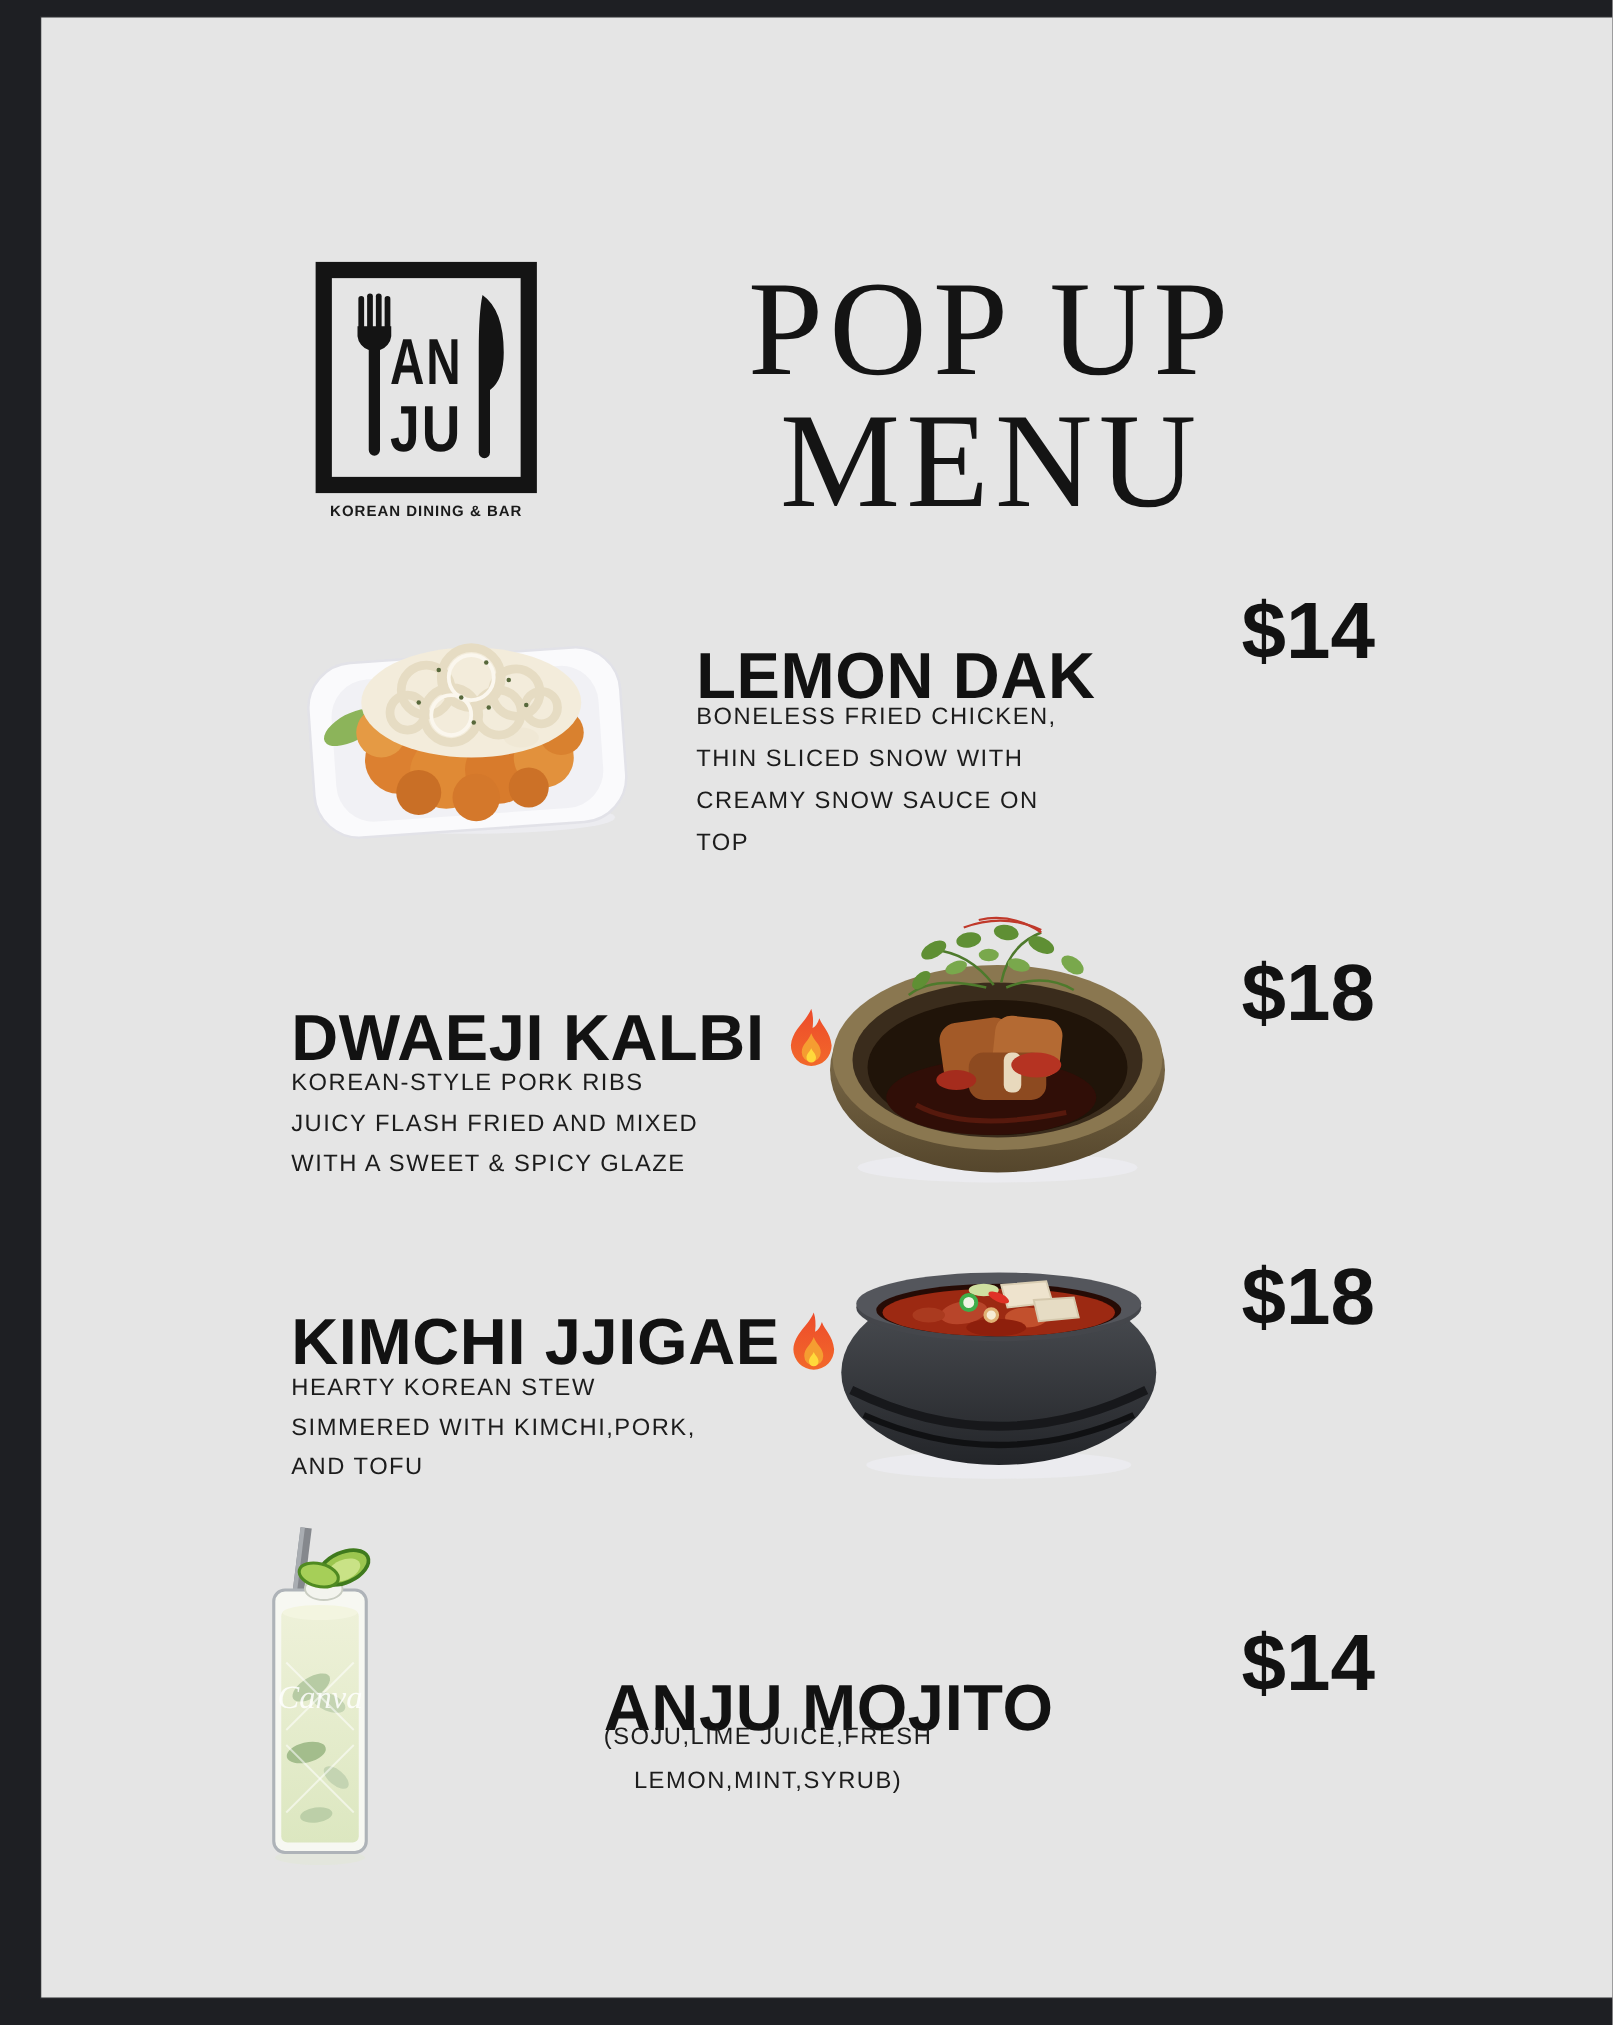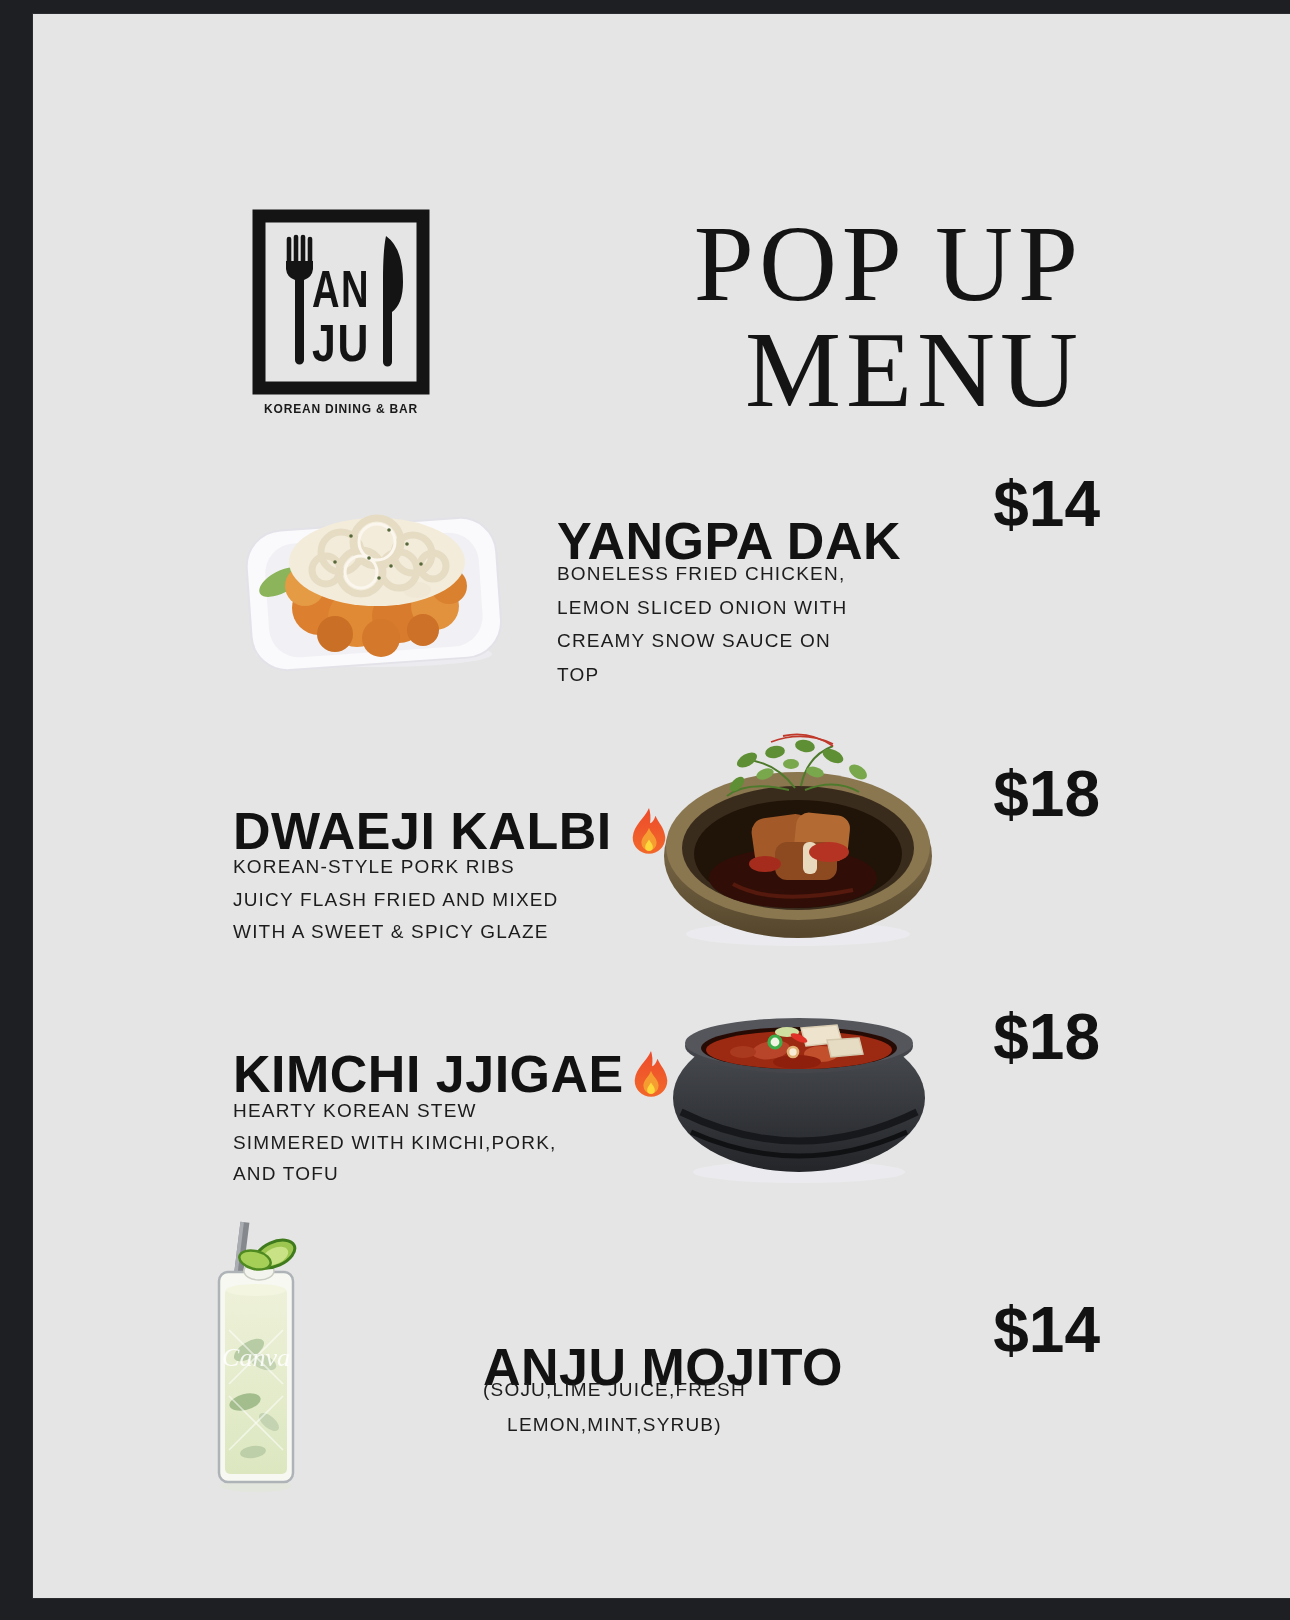--- a/index.html
+++ b/index.html
@@ -21,21 +21,21 @@
   .logo-wrap{left:219px;top:195px;width:178px;text-align:center;}
   .logo-tagline{
     margin-top:7px;font-size:12px;font-weight:bold;color:#1a1a1a;
     letter-spacing:0.8px;white-space:nowrap;
   }
   .main-title{
     left:470px;top:197px;width:580px;
     font-family:"Liberation Serif", serif;
     font-size:108px;line-height:106px;
     letter-spacing:5px;
-    text-align:right;color:#141414;font-weight:500;
+    text-align:center;color:#141414;font-weight:500;
   }
   
   .t-title{
     font-size:52px;font-weight:bold;color:#121212;
     letter-spacing:0.5px;white-space:nowrap;line-height:1;
   }
   .t-title .flame{display:inline-block;width:46px;height:50px;vertical-align:-8px;}
   .flame-gap{margin-left:14px;}
   .flame-tight{margin-left:4px;}
   .t-price{
@@ -137,25 +137,25 @@
           <circle cx="176" cy="78" r="1.8"></circle>
             <circle cx="138" cy="92" r="1.8"></circle>
           <circle cx="160" cy="100" r="1.8"></circle>
             <circle cx="104" cy="96" r="1.8"></circle>
           <circle cx="190" cy="98" r="1.8"></circle>
             <circle cx="148" cy="112" r="1.8"></circle>
         </g>
       </g>
     </svg>
   </div>
-  <h2 class="abs t-title i1-title"><span>YANGPA DAK</span></h2>
+  <h2 class="abs t-title i1-title"><span>LEMON DAK</span></h2>
   <div class="abs t-price i1-price">$14</div>
   <p class="abs t-desc i1-desc">
     <span>BONELESS FRIED CHICKEN,</span>
-    <span>LEMON SLICED ONION WITH</span>
+    <span>THIN SLICED SNOW WITH</span>
     <span>CREAMY SNOW SAUCE ON</span>
     <span>TOP</span>
   </p>
 
   <h2 class="abs t-title i2-title">
     <span>DWAEJI KALBI</span><svg class="flame flame-gap" viewBox="0 0 40 46">
       <defs>
         <linearGradient id="flameGrad" x1="0" y1="0" x2="0" y2="1">
           <stop offset="0" stop-color="#ed4b2b"></stop>
             <stop offset="1" stop-color="#f2682a"></stop>

